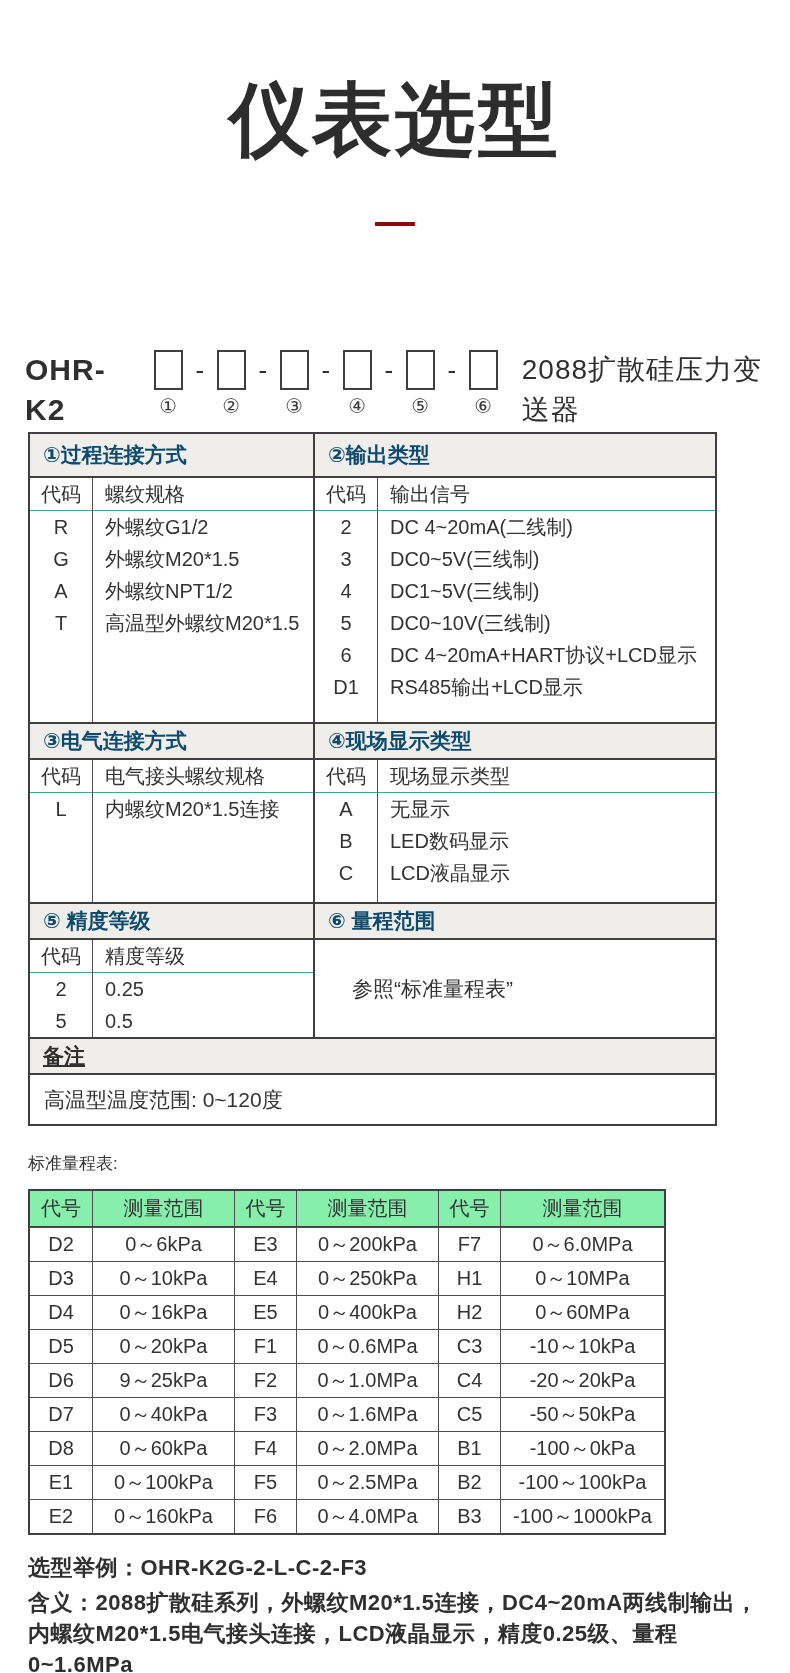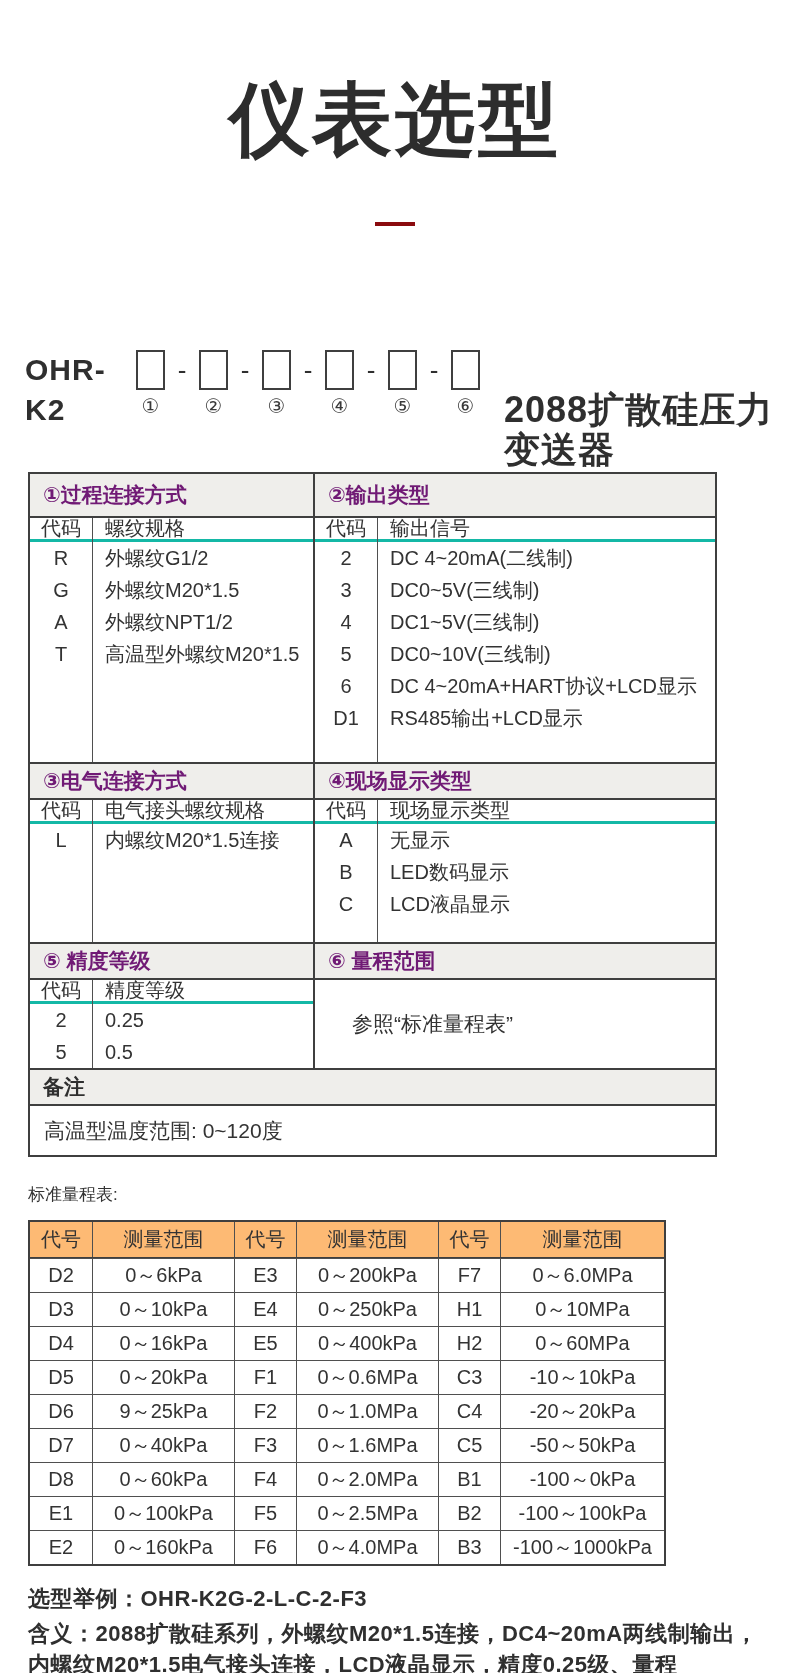--- a/index.html
+++ b/index.html
@@ -21,56 +21,56 @@
   
   .model-line { display:flex; align-items:flex-start; margin:124px 0 0 25px;gap:12px; }
   .model-prefix { font-size:30px; font-weight:700; color:#2f2f2f; line-height:40px; letter-spacing:1px; }
   .slots { display:flex; margin-left:8px; }
   .slot { display:flex; align-items:flex-start; }
   .slot .dash { width:34px; text-align:center; font-size:26px; line-height:40px; color:#2f2f2f; }
   .slot:first-child .dash { display:none; }
   .slot-inner { display:flex; flex-direction:column; align-items:center; }
   .box { width:29px; height:40px; border:2px solid #3f3f3f; background:#fff; }
   .digit { margin-top:4px; font-size:20px; line-height:24px; color:#3a3a3a; }
-  .model-suffix { font-size:36px; font-weight:700; color:#2f2f2f; line-height:40px; margin-left:12px; letter-spacing:1px;margin-top:40px; }
+  .model-suffix { font-size:28px; font-weight:400; color:#2f2f2f; line-height:40px; margin-left:12px; letter-spacing:1px; }
 
   
   .sel-table { margin:2px 0 0 28px; width:689px; border:2px solid #3f3f3f; }
   .sel-cols { display:flex; }
   .sel-col { display:flex; flex-direction:column; }
   .sel-col.left { width:285px; border-right:2px solid #3f3f3f; flex:none; }
   .sel-col.right { flex:1; min-width:0; }
   .band {
     background:#efeeeb; border-top:2px solid #3f3f3f; border-bottom:2px solid #3f3f3f;
     height:38px; display:flex; align-items:center; padding-left:13px;
-    font-size:21px; font-weight:700; color:#701a75; flex:none;
+    font-size:21px; font-weight:700; color:#0c4a6e; flex:none;
   }
   .band.first { border-top:none; height:44px; }
   .sec-body { position:relative; flex:none; }
   .sec-body.grow { flex:1; }
   .sec-body.with-vline::before {
     content:""; position:absolute; left:62px; top:0; bottom:0; width:1px; background:#4f4f4f;
   }
   .trow { display:flex; align-items:center; height:32px; font-size:20px; color:#333; }
-  .trow.head { border-bottom:3px solid #14b8a6; height:24px; }
+  .trow.head { border-bottom:1px solid #14b8a6; height:33px; }
   .cell.code { width:62px; flex:none; text-align:center; }
   .cell.desc { flex:1; padding-left:13px; white-space:nowrap; }
   .note-body { display:flex; align-items:center; padding-left:37px; font-size:21px; color:#333; }
   .remark-band {
     background:#efeeeb; border-top:2px solid #3f3f3f; border-bottom:2px solid #3f3f3f;
     height:38px; display:flex; align-items:center; padding-left:13px;
-    font-size:21px; font-weight:700; color:#2f2f2f;
+    font-size:21px; font-weight:700; color:#2f2f2f;text-decoration:underline;
   }
   .remark-content { height:49px; display:flex; align-items:center; padding-left:14px; font-size:21px; color:#333; }
 
   
   .range-label { margin:26px 0 0 28px; font-size:17px; color:#333; }
   .range-table { margin:14px 0 0 28px; width:638px; border:2px solid #3f3f3f; }
   .rrow { display:flex; height:34px; border-top:1px solid #4f4f4f; font-size:20px; color:#333; }
-  .rrow.rhead { height:36px; border-top:none; border-bottom:1px solid #3f3f3f; background:#fdba74; }
+  .rrow.rhead { height:36px; border-top:none; border-bottom:1px solid #3f3f3f; background:#86efac; }
   .rcell {
     border-left:1px solid #4f4f4f; display:flex; align-items:center; justify-content:center;
     white-space:nowrap; flex:none;
   }
   .rcell.c0 { border-left:none; }
   .c0,.c2,.c4 { width:62px; }
   .c1,.c3 { width:142px; }
   .c5 { flex:1; }
 
   

